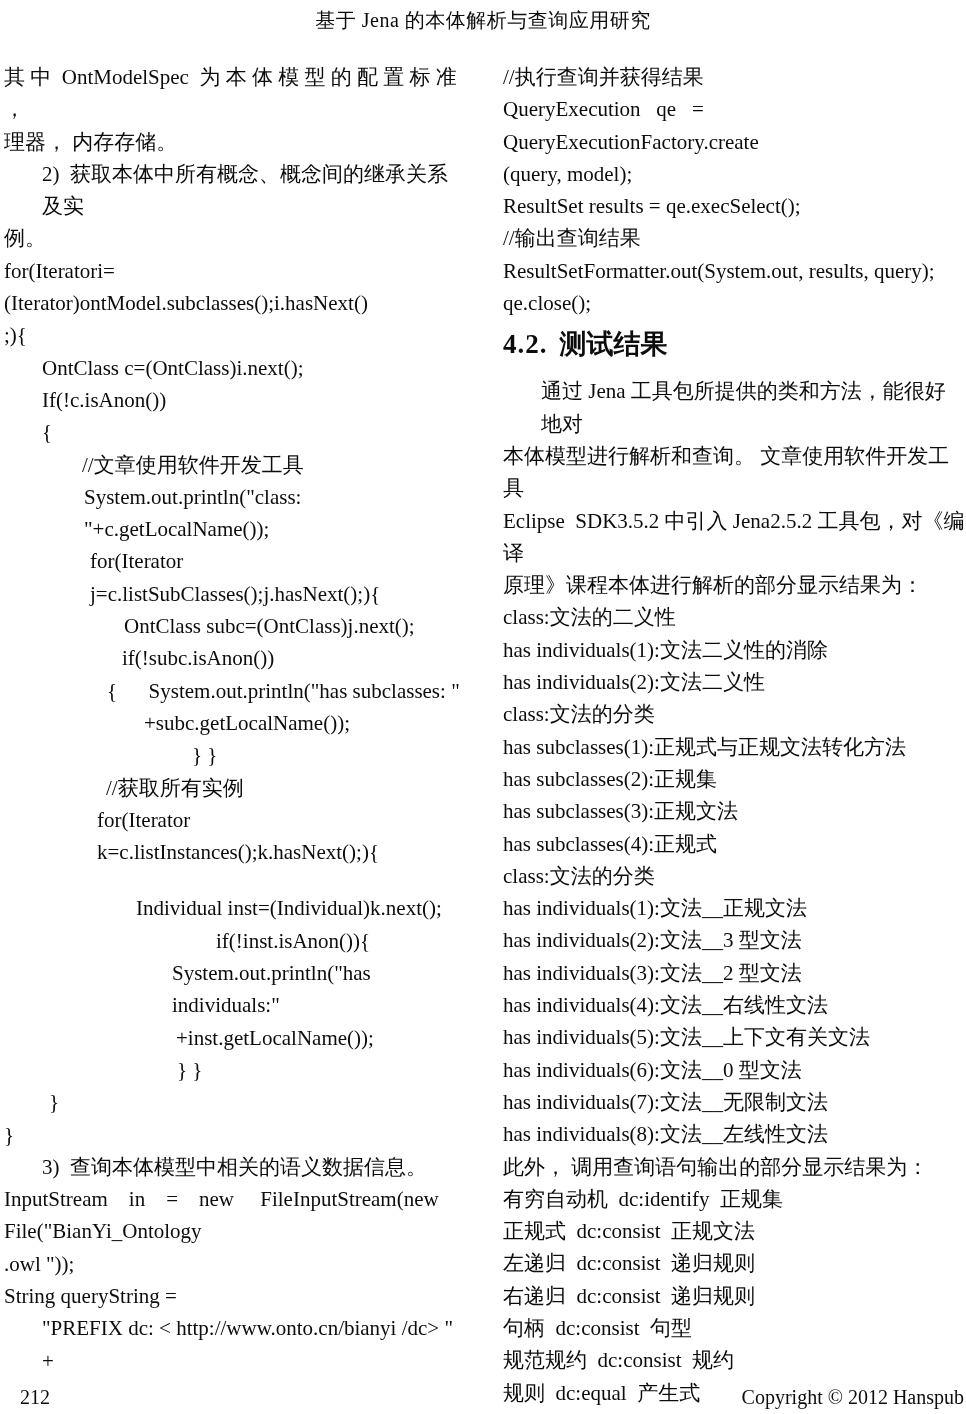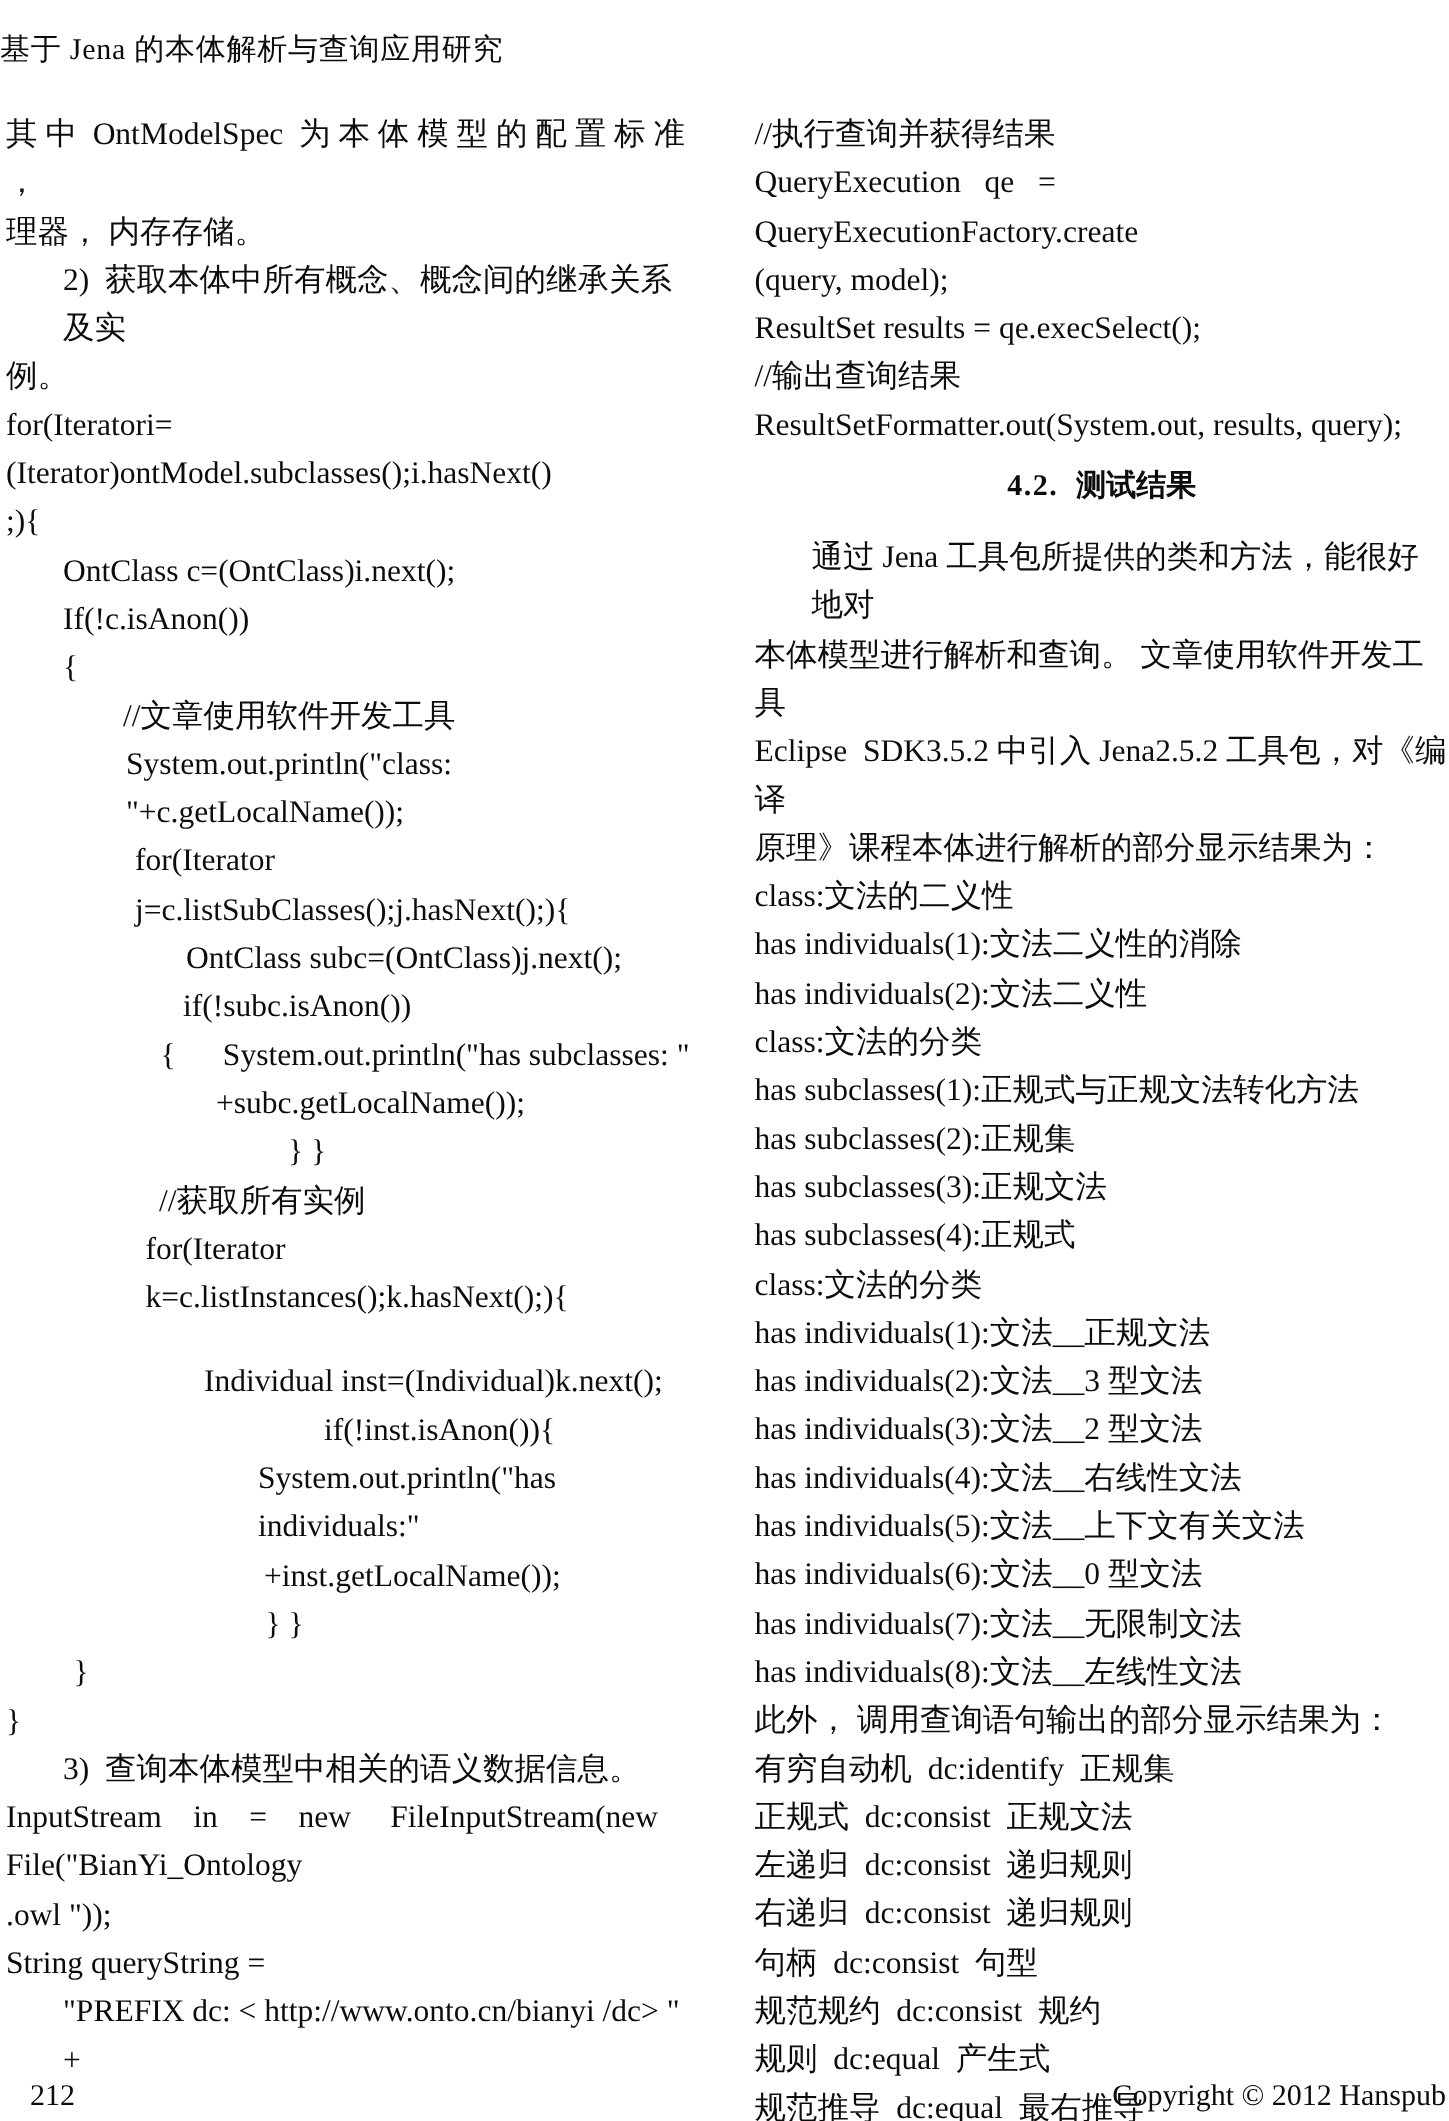--- a/index.html
+++ b/index.html
@@ -9,44 +9,43 @@
     height: 1414px;
     background: #ffffff;
     overflow: hidden;
   }
   body {
     position: relative;
     font-family: "Liberation Serif", "DejaVu Serif", serif;
     color: #0c0c0c;
   }
   .page-title {
-    text-align: left;
+    text-align: center;
     font-size: 20px;
-    padding-top: 19px;
+    padding-top: 7px;
     letter-spacing: 0.5px;
   }
   .columns {
     display: flex;
     margin-top: 27px;
     padding-left: 4px;
   }
   .col { width: 463px; }
   .col.left { margin-right: 36px; }
   .line {
     font-size: 21px;
     line-height: 32.3px;
     white-space: pre-wrap;
     word-break: break-word;
   }
   .section-heading {
-    font-size: 20px;
+    font-size: 27px;
     font-weight: bold;
     line-height: 33px;
     margin: 9px 0 14px 0;
-    text-align: center;
   }
   .section-heading .hnum { letter-spacing: 1px; }
   .section-heading .htxt {
     font-family: "Liberation Sans", "DejaVu Sans", sans-serif;
     margin-left: 12px;
   }
   .footer {
     position: absolute;
     left: 0;
     right: 2px;
@@ -103,20 +102,21 @@
 
     <div class="col right">
 
       <div>
           <div class="line">//执行查询并获得结果</div>
           <div class="line">QueryExecution   qe   =   QueryExecutionFactory.create</div>
           <div class="line">(query, model);</div>
           <div class="line">ResultSet results = qe.execSelect();</div>
           <div class="line">//输出查询结果</div>
           <div class="line">ResultSetFormatter.out(System.out, results, query);</div>
+          <div class="line">qe.close();</div>
         </div>
 
       <div class="section-heading">
         <span class="hnum">4.2.</span><span class="htxt">测试结果</span>
       </div>
 
       <div>
           <div class="line" style="padding-left: 38px;">通过 Jena 工具包所提供的类和方法，能很好地对</div>
           <div class="line">本体模型进行解析和查询。 文章使用软件开发工具</div>
           <div class="line">Eclipse  SDK3.5.2 中引入 Jena2.5.2 工具包，对《编译</div>

